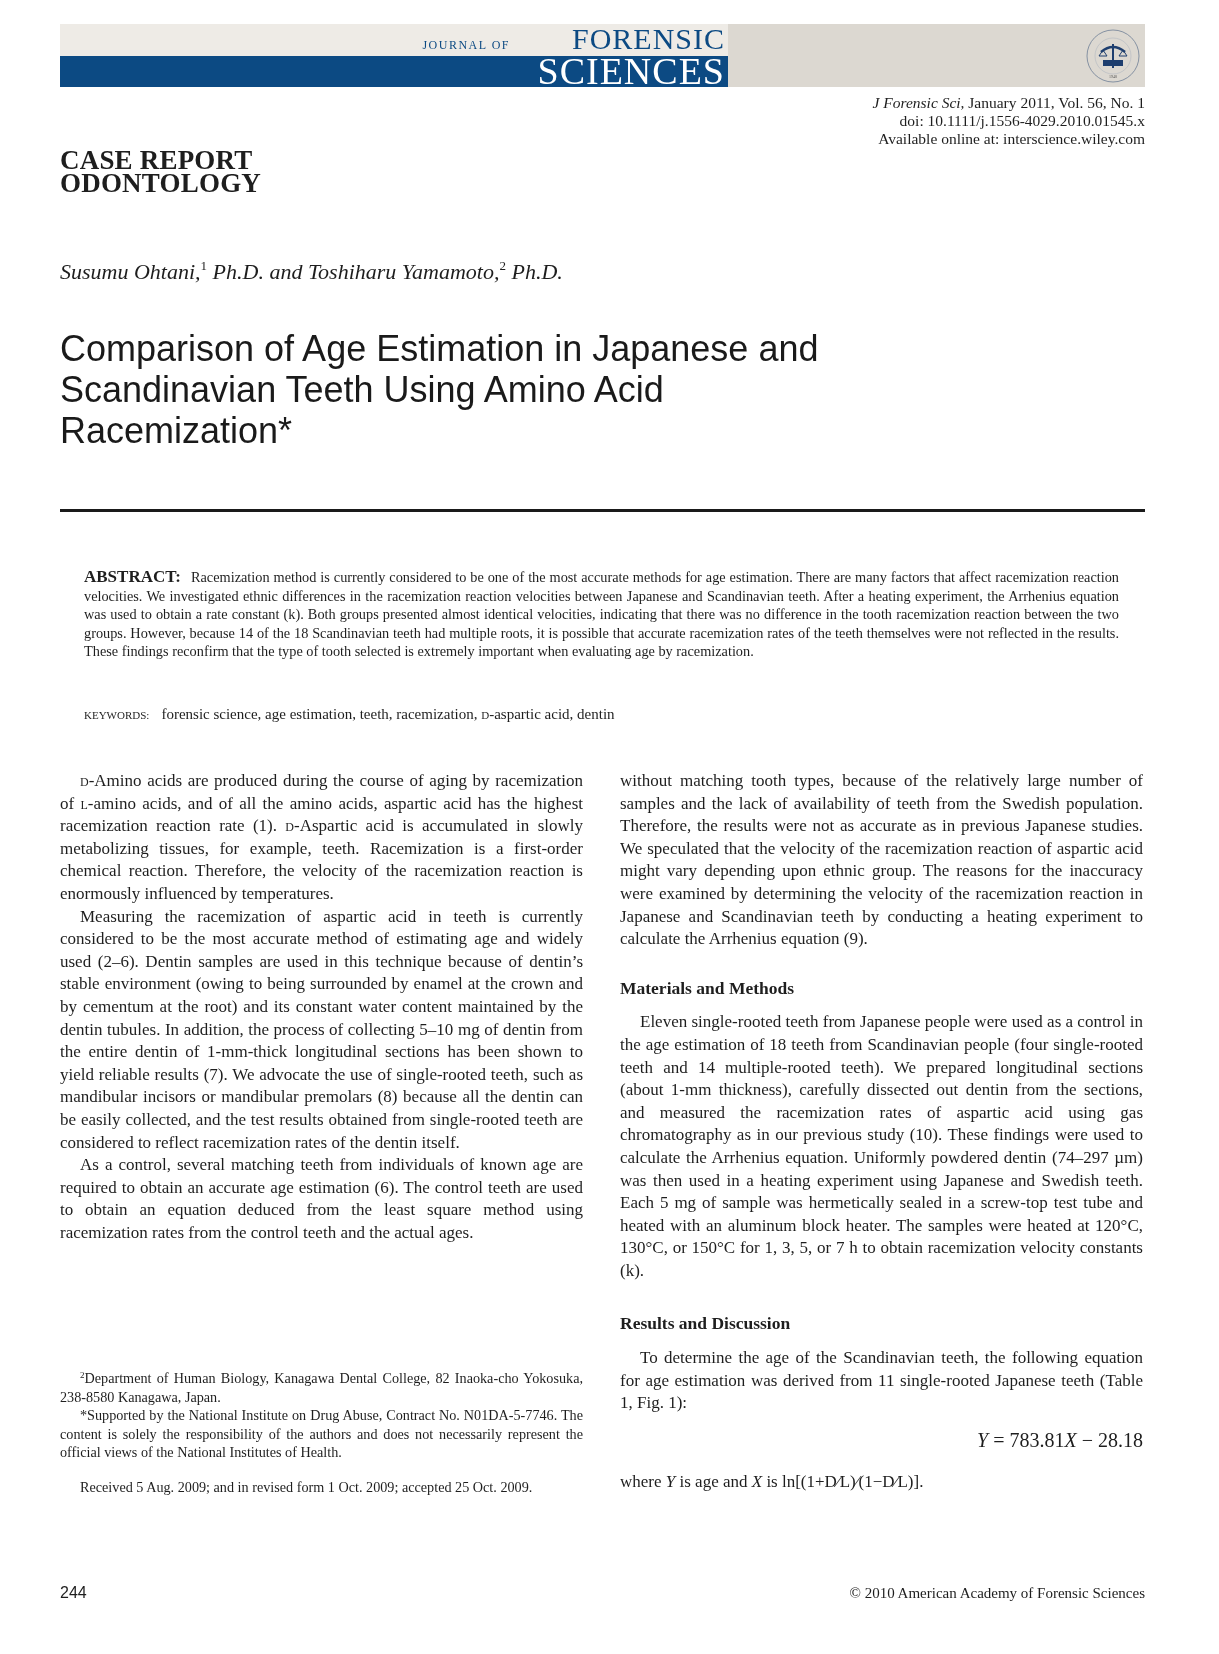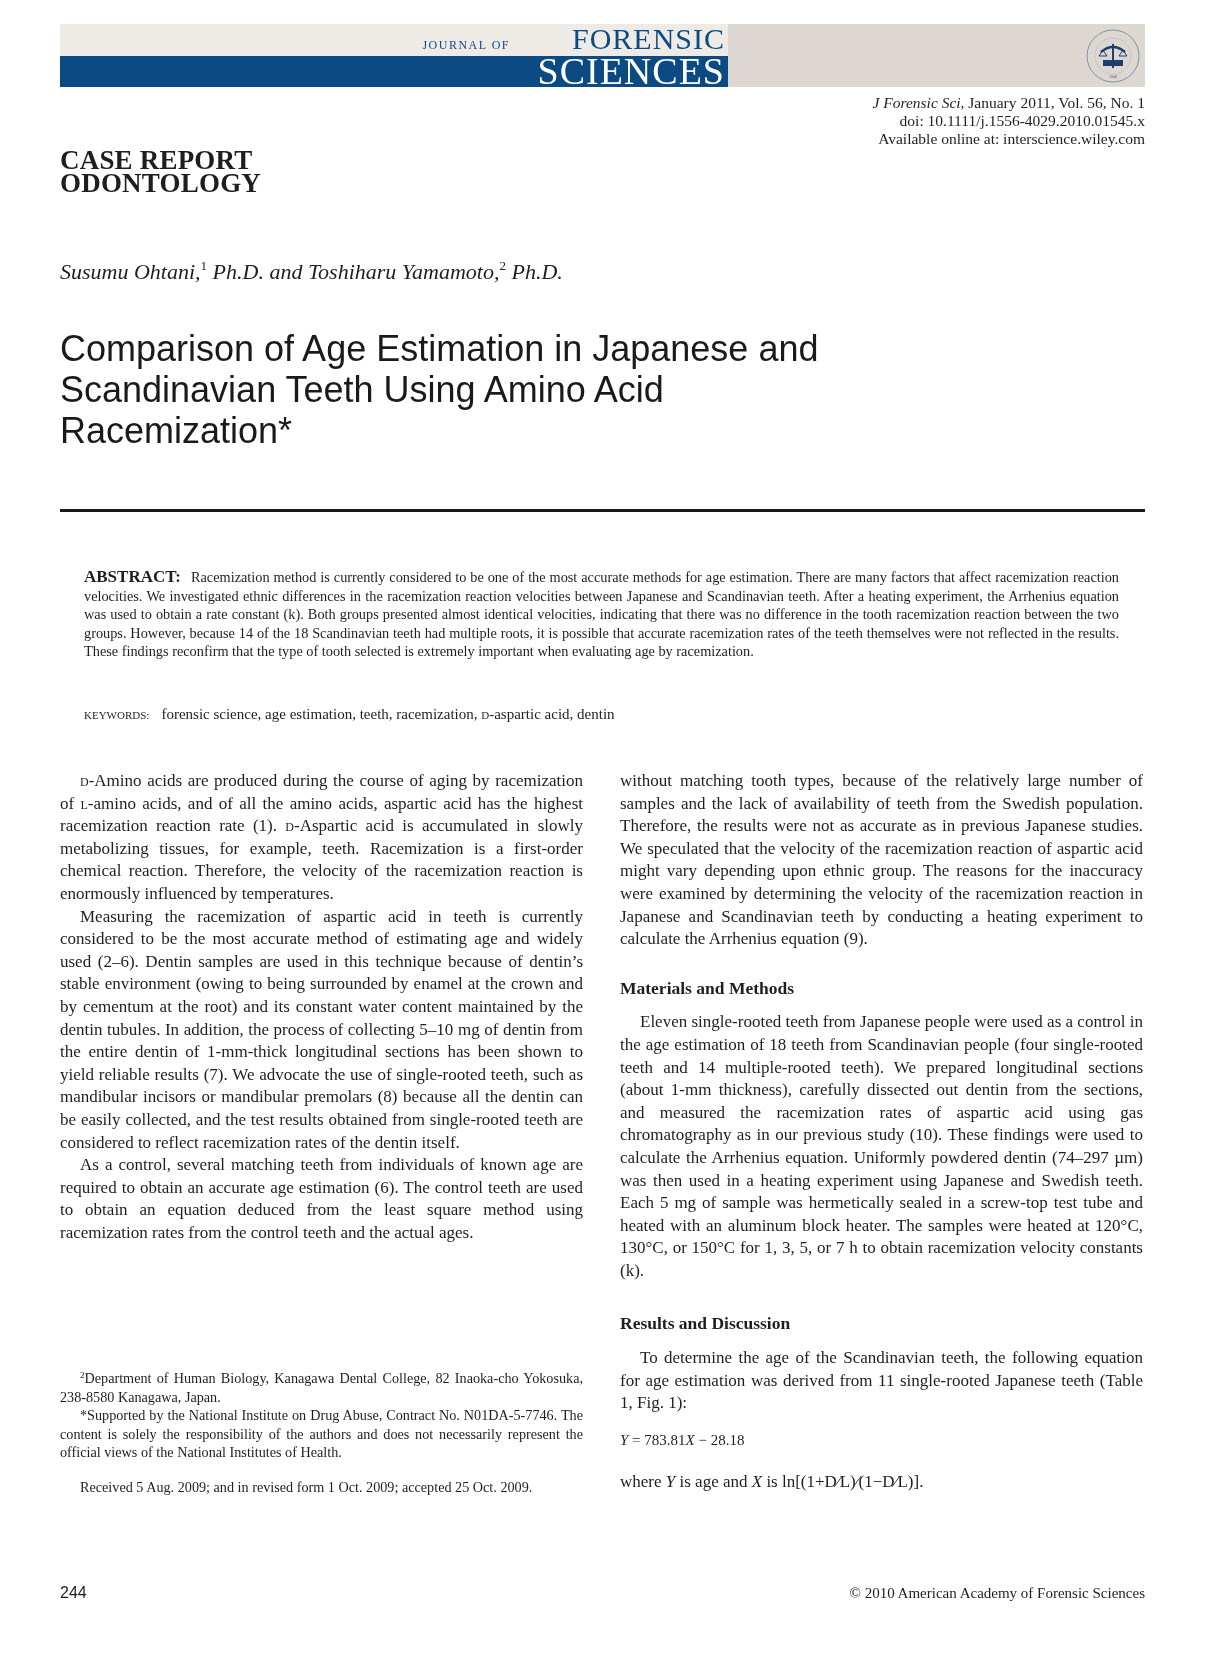--- a/index.html
+++ b/index.html
@@ -43,21 +43,21 @@
   .col-right { left: 620px; top: 770px; }
   .col p { margin: 0; text-indent: 20px; }
   .col p.noindent { text-indent: 0; }
   .col h3 { font-size: 17.5px; font-weight: bold; margin: 0; }
 
   .footnotes { position: absolute; left: 60px; top: 1366px; width: 523px; font-size: 14.2px; line-height: 18.6px; text-align: justify; }
   .footnotes p { margin: 0; text-indent: 20px; }
   .footnotes sup { font-size: 9px; vertical-align: 5px; }
   .footnotes .received { margin-top: 16px; }
 
-  .equation { text-align: left; font-size: 15px; margin: 14px 0 20px 0; }
+  .equation { text-align: right; font-size: 20px; margin: 14px 0 20px 0; }
   .equation i { font-style: italic; }
 
   .page-num { position: absolute; left: 60px; top: 1584px; font-family: "Liberation Sans", sans-serif; font-size: 16px; }
   .copyright { position: absolute; right: 74px; top: 1585px; font-size: 15px; }
 </style>
 </head>
 <body>
 
 <div class="masthead">
   <div class="mh-top-left"></div>

